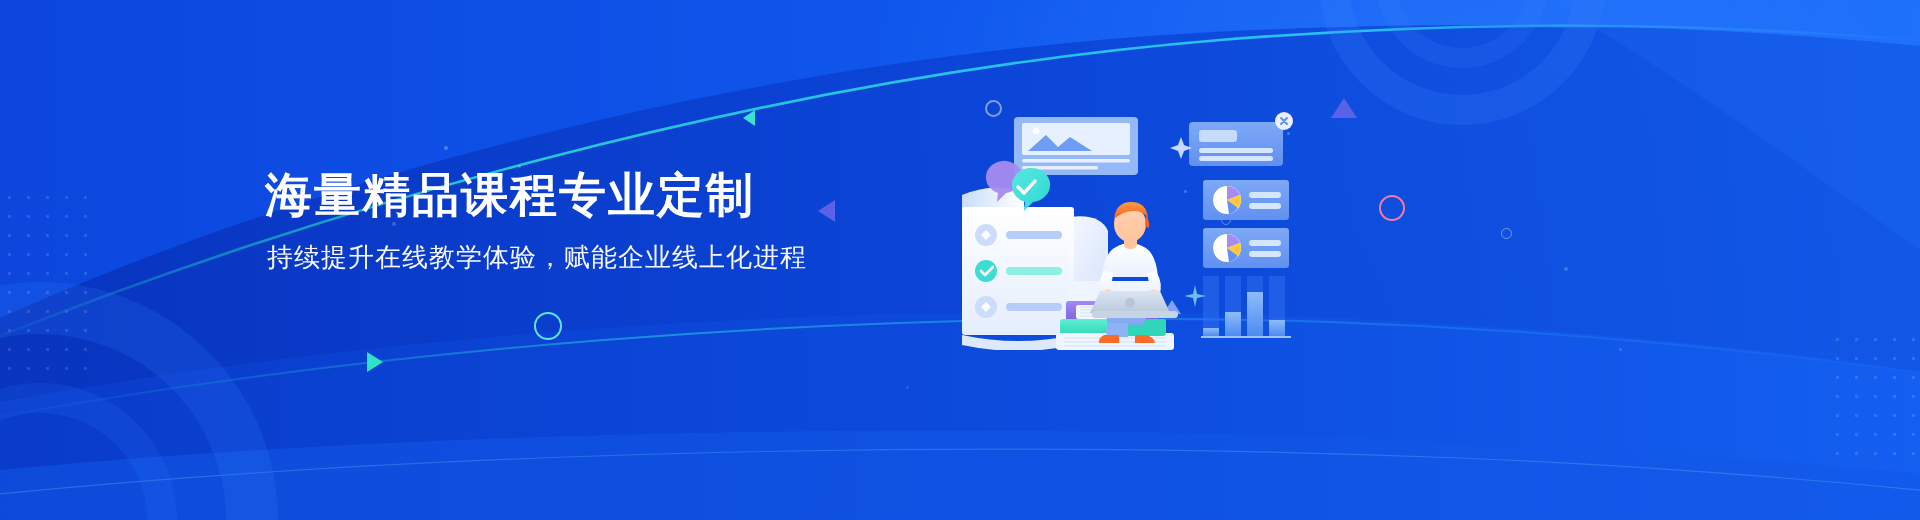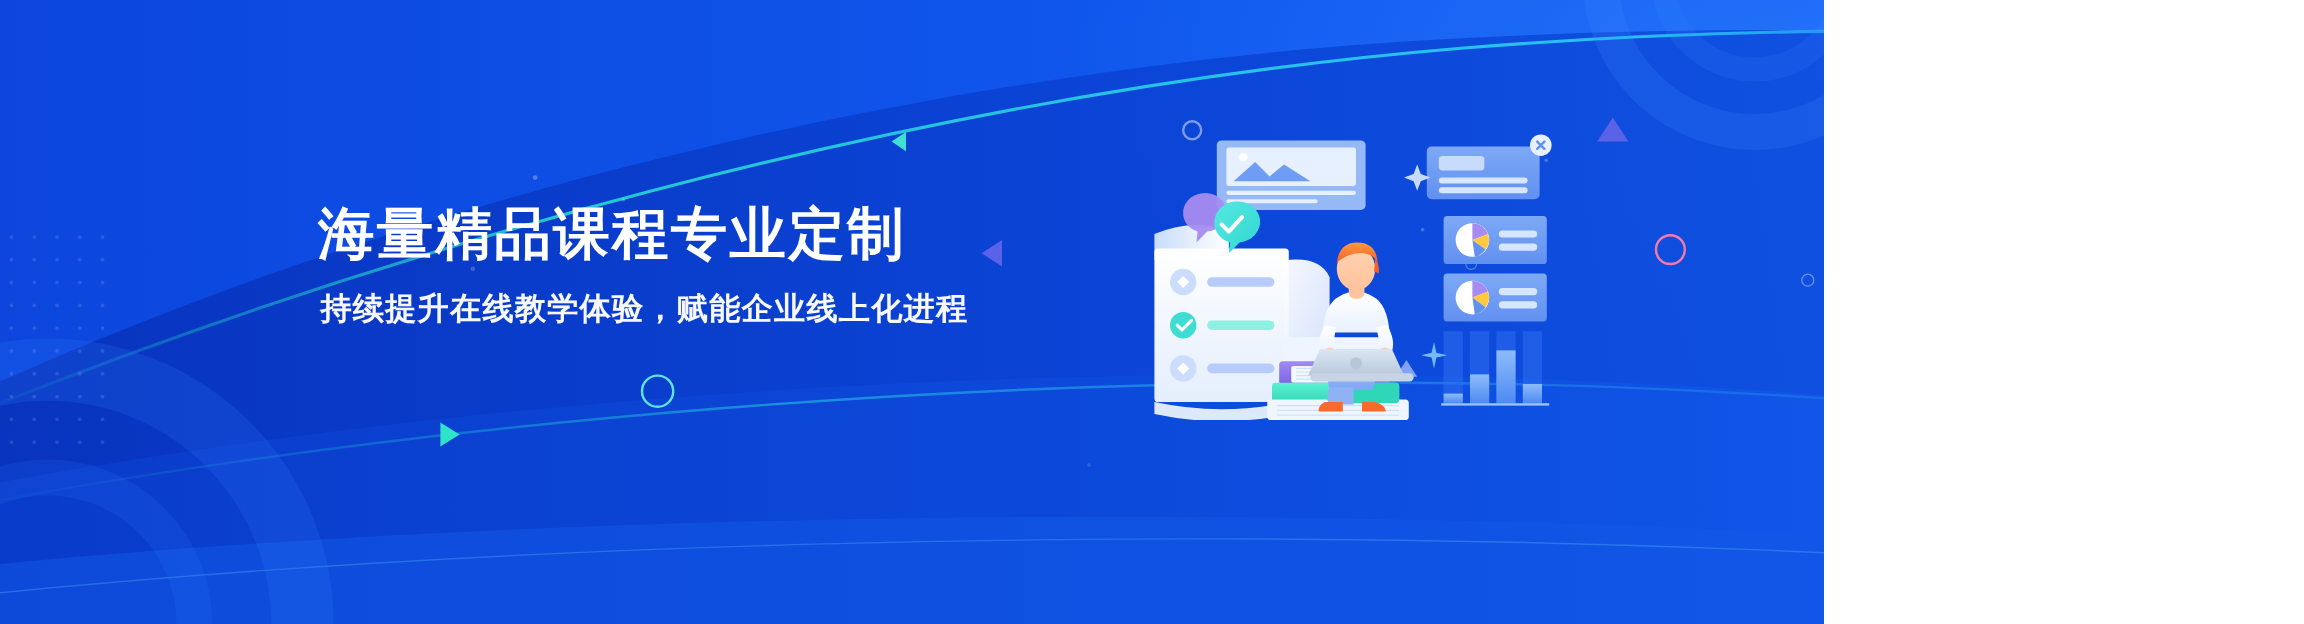--- a/index.html
+++ b/index.html
@@ -1,19 +1,19 @@
 <!DOCTYPE html>
 <html><head>
 <meta charset="utf-8">
 <style>
   html,body{margin:0;padding:0;}
   body{width:1920px;height:520px;overflow:hidden;font-family:"Liberation Sans","DejaVu Sans",sans-serif;}
 
   #banner{
-    position:relative;width:1520px;height:520px;overflow:hidden;
+    position:relative;width:1920px;height:520px;overflow:hidden;
     background:linear-gradient(105deg,#0a3fd0 0%,#0b46d9 28%,#0f57ec 62%,#1565f5 100%);
   }
 
   
   .bg-layer{position:absolute;inset:0;overflow:hidden;}
   .bg-svg{position:absolute;inset:0;width:1920px;height:520px;display:block;}
 
   .dotgrid{
     position:absolute;left:0;top:188px;width:95px;height:190px;
     background-image:radial-gradient(rgba(255,255,255,.13) 1.6px, transparent 1.7px);
@@ -36,21 +36,21 @@
   .tri-right{border-top:10px solid transparent;border-bottom:10px solid transparent;border-left:16px solid #2fe3c8;}
 
   
   .copy{position:absolute;left:265px;top:166px;z-index:6;}
   .headline{
     margin:0;color:#ffffff;font-size:47px;line-height:58px;font-weight:bold;
     letter-spacing:2px;white-space:nowrap;
   }
   .subhead{
     margin:16px 0 0 2px;color:#ffffff;font-size:26px;line-height:34px;
-    font-weight:bold;letter-spacing:1px;white-space:nowrap;opacity:.97;
+    font-weight:normal;letter-spacing:1px;white-space:nowrap;opacity:.97;
   }
 
   
   .illo{position:absolute;left:940px;top:95px;width:420px;height:255px;z-index:5;}
   .illo svg{display:block;}
   .charts{position:absolute;left:1190px;top:95px;width:130px;height:240px;z-index:4;}
 </style>
 </head>
 <body>
 

